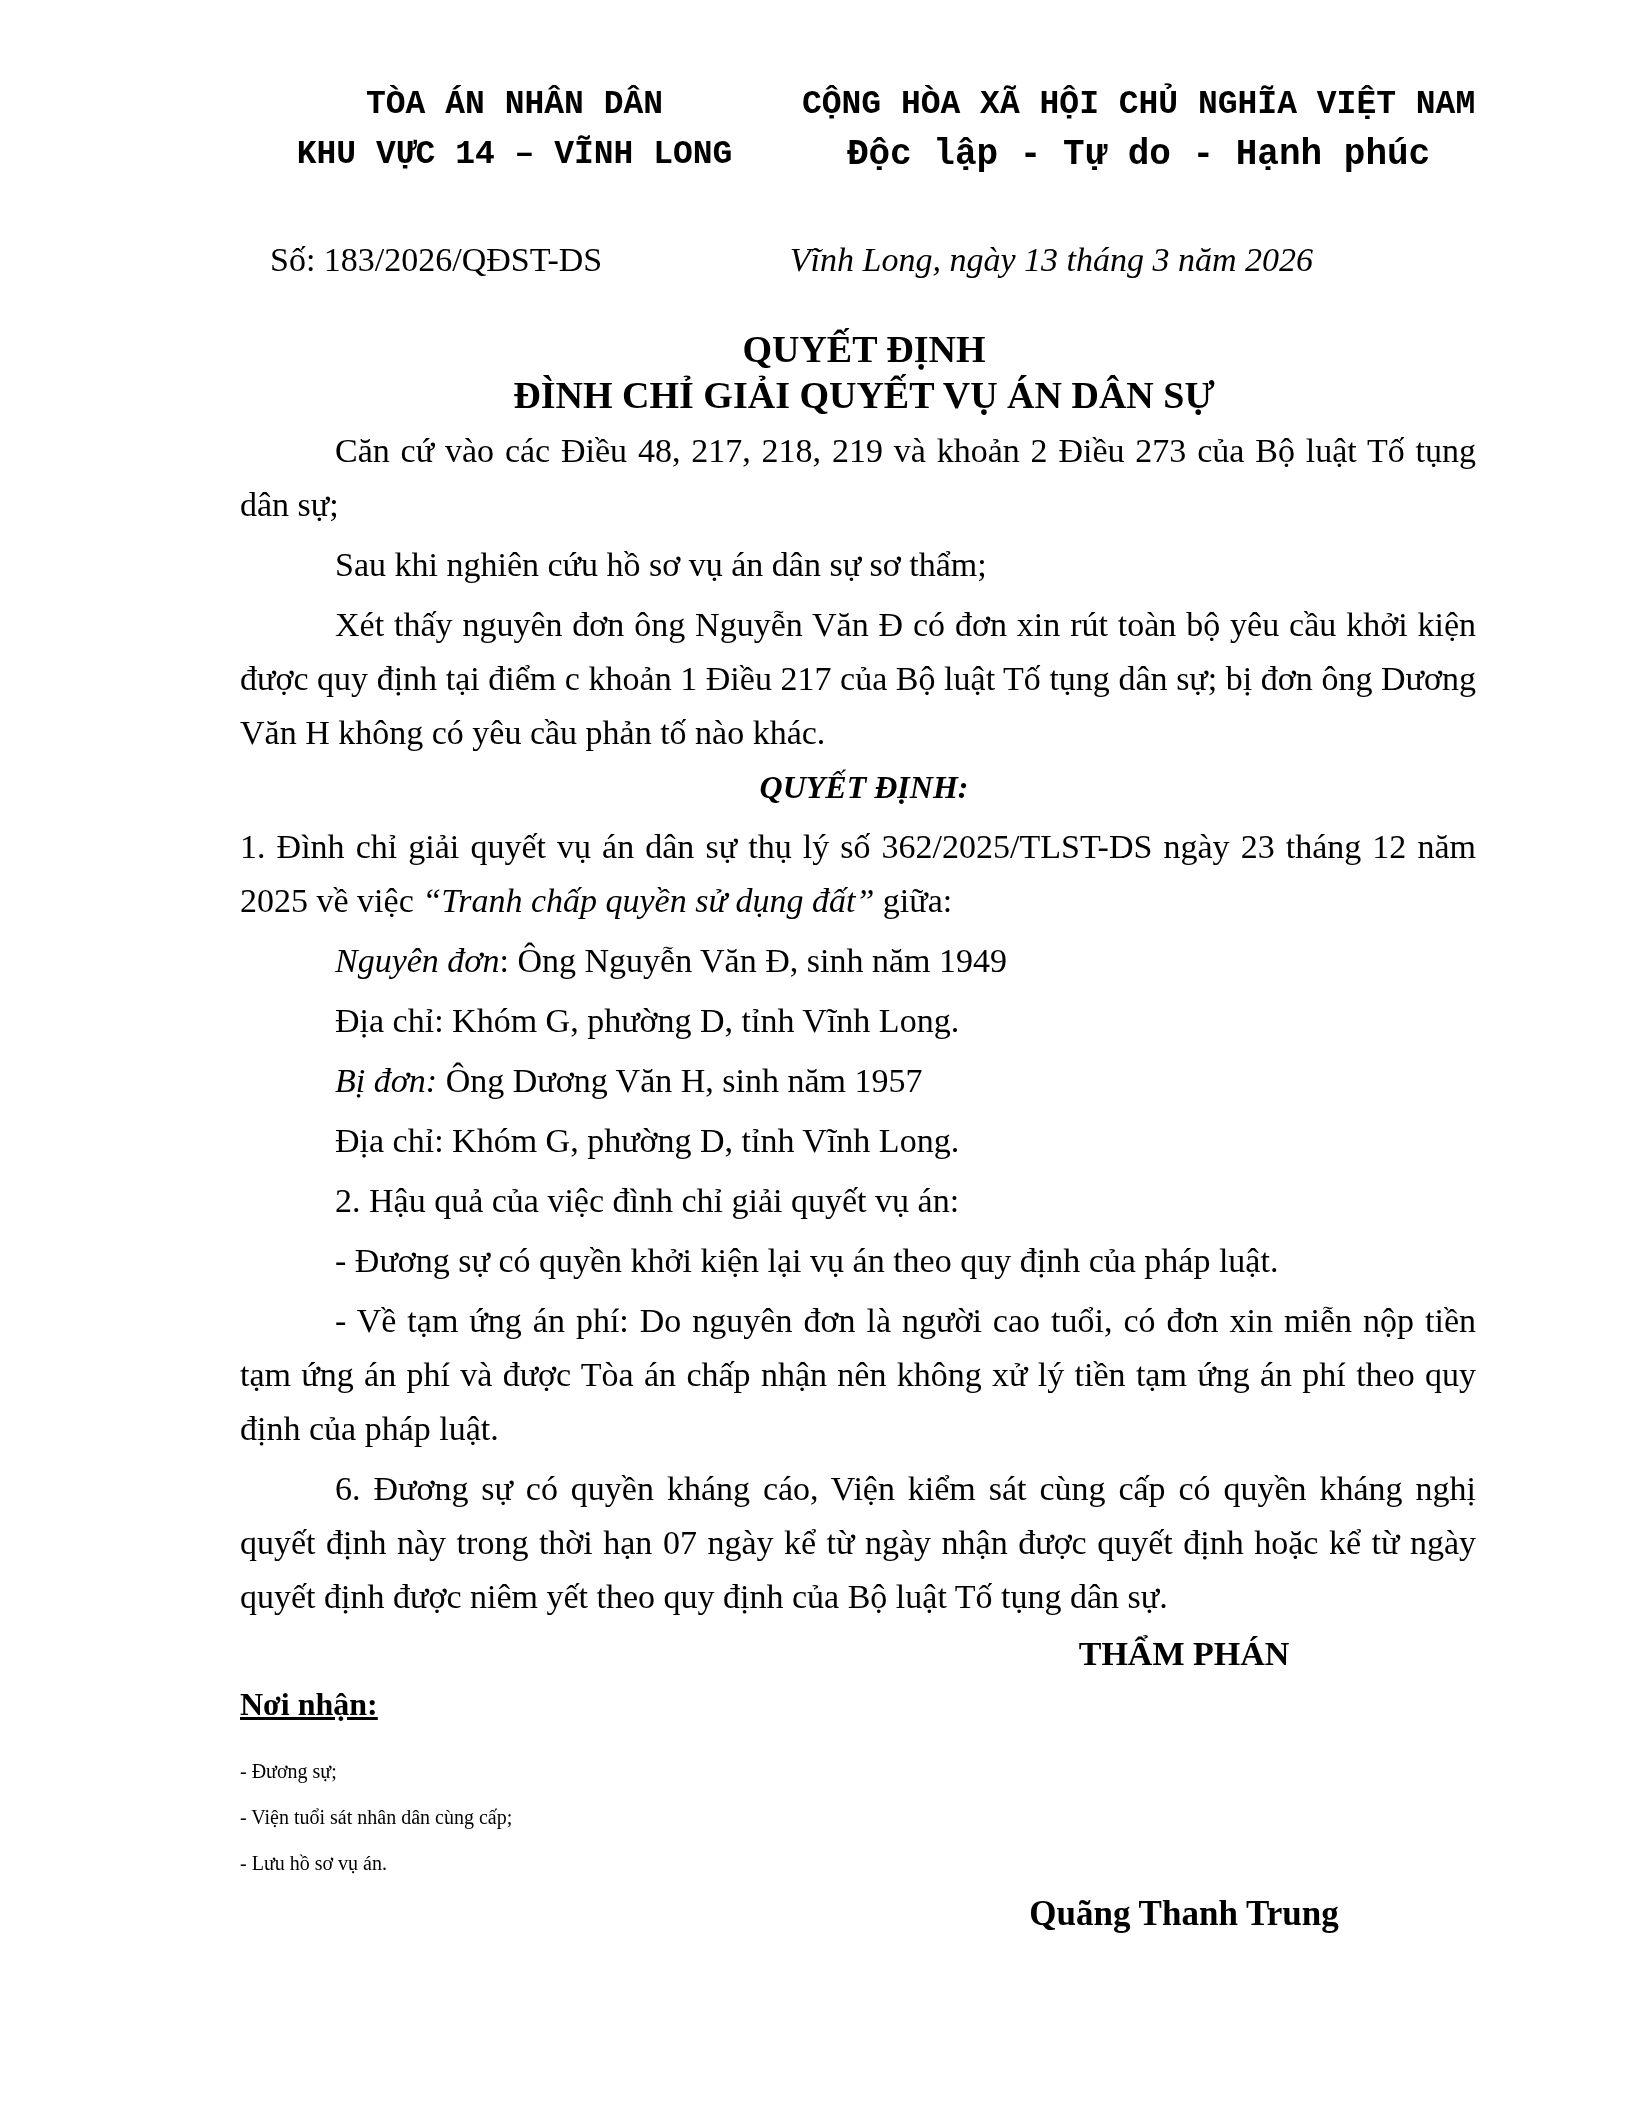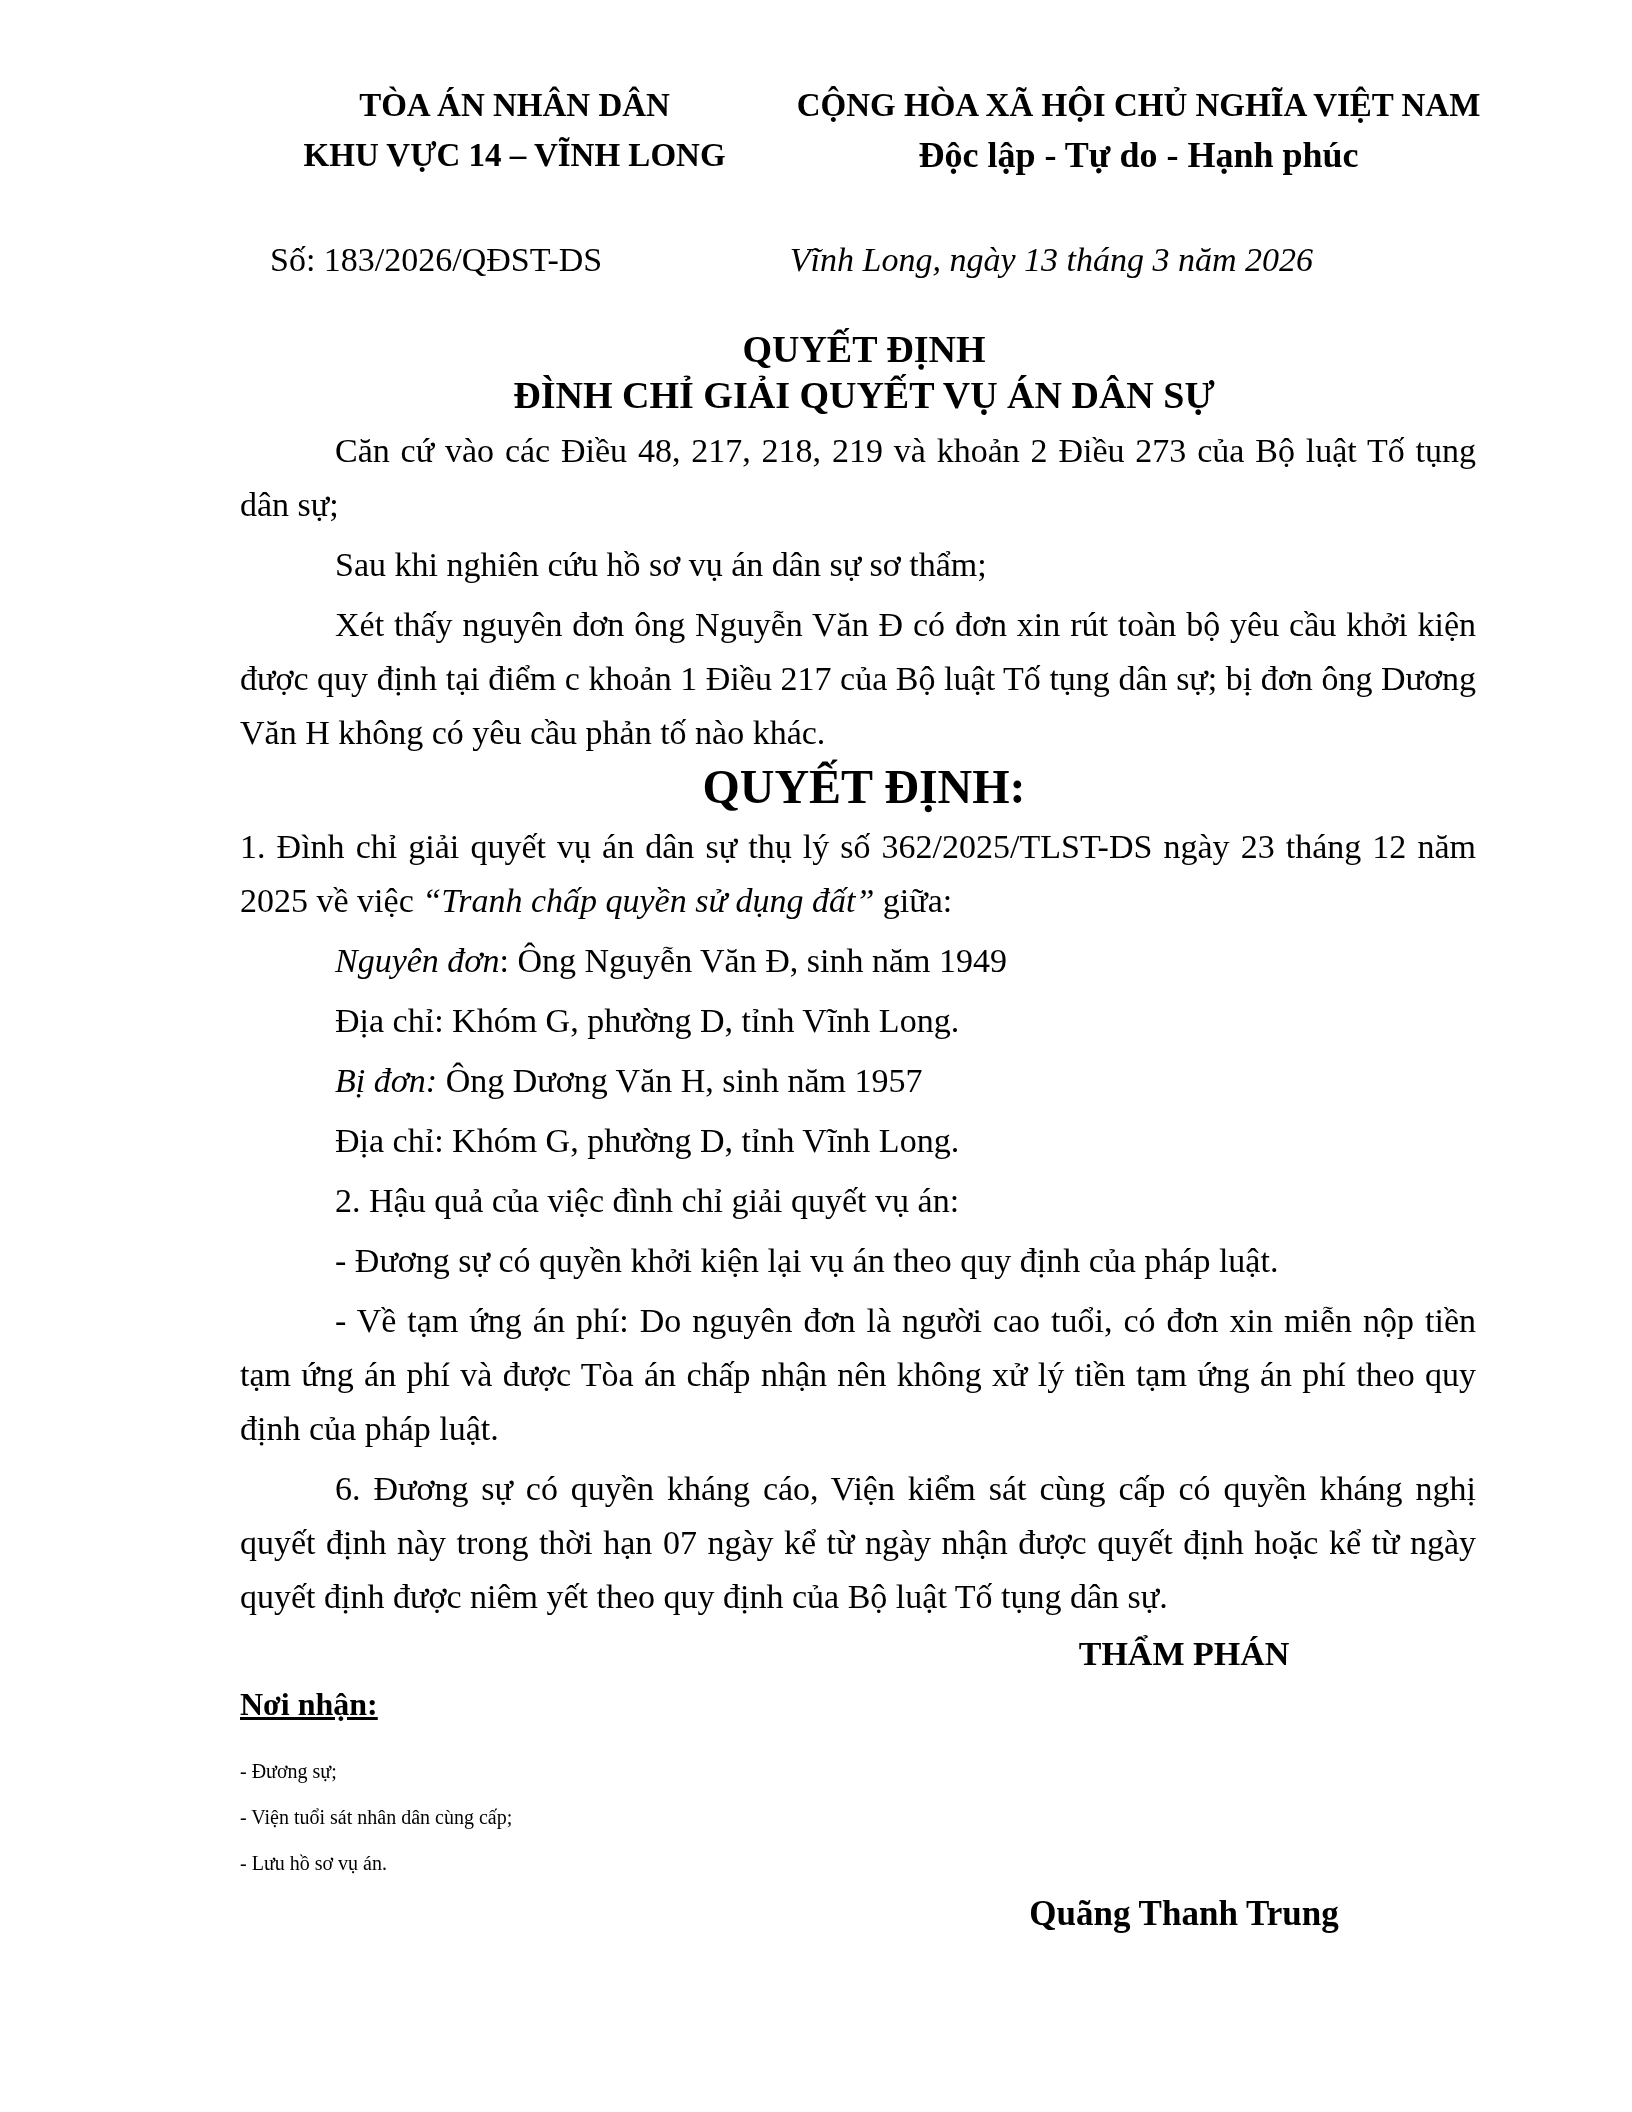--- a/index.html
+++ b/index.html
@@ -14,21 +14,21 @@
     box-sizing: border-box;
     background: #ffffff;
     color: #000000;
     font-family: "Liberation Serif", "DejaVu Serif", serif;
     font-size: 34px;
     padding: 80px 144px 40px 240px;
     overflow: hidden;
   }
 
   
-  .hdr { display: flex; }
+  .hdr { display: flex; font-family: Liberation Mono, monospace; }
   .hdr-left {
     width: 44%;
     text-align: center;
     font-weight: bold;
     line-height: 50px;
     font-size: 33px;
     white-space: nowrap;
   }
   .hdr-right {
     width: 56%;
@@ -70,22 +70,23 @@
   }
   .indent { text-indent: 95px; }
   .just { text-align: justify; }
   .first-para { margin-top: 26px; }
   .tight { margin-top: 0; }
   .gap-sm { margin-top: 4px; }
   .decision-heading {
     margin-top: 0;
     text-align: center;
     font-weight: bold;
-    font-size: 48px;
+    font-size: 32px;
     line-height: 54px;
+    font-style: italic;
   }
   .it { font-style: italic; }
 
   
   .footer {
     display: flex;
     margin-top: 8px;
     align-items: center;
   }
   .recipients { flex: 1; }

